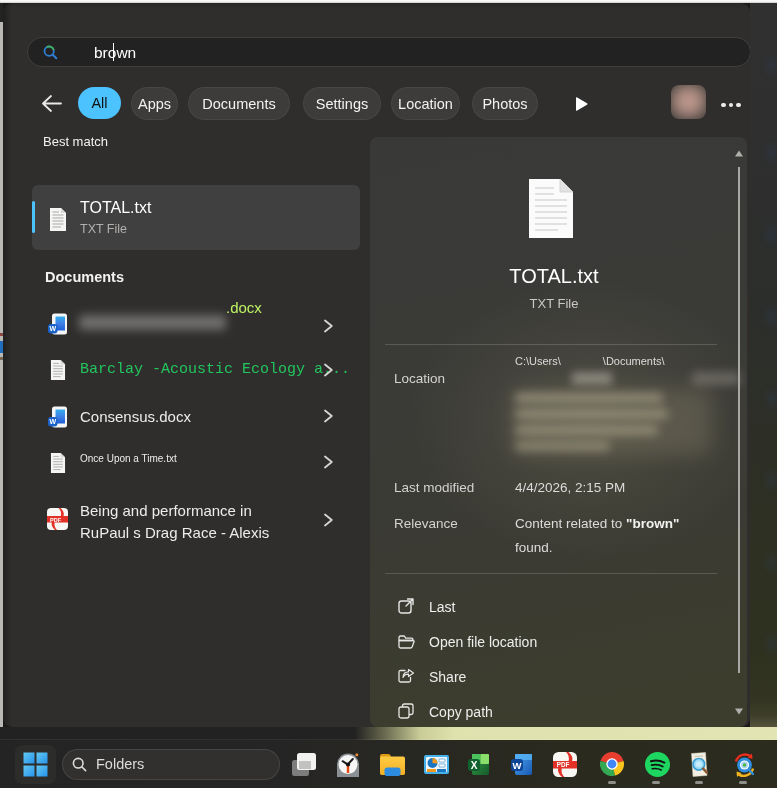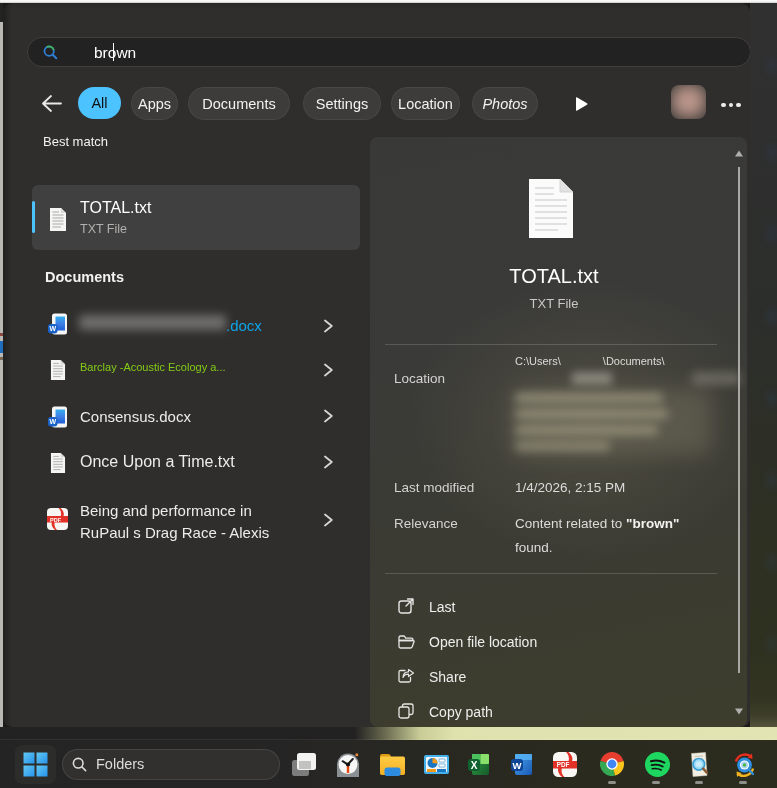--- a/index.html
+++ b/index.html
@@ -57,21 +57,21 @@
 
   <svg class="abs" style="left:36px;top:90px;" width="25" height="21" viewBox="0 0 25 21">
     <path d="M 22 10.5 L 4 10.5 M 4 10.5 L 12 3 M 4 10.5 L 12 18" stroke="#e8e8e8" stroke-width="1.8" fill="none" stroke-linecap="round" stroke-linejoin="round"></path>
   </svg>
   <div class="abs" style="left:75px;top:84px;width:43px;height:32px;border-radius:17px;background:#4cc2ff;
     color:#101010;font-size:14.5px;display:flex;align-items:center;justify-content:center;">All</div>
   <div class="abs tab" style="left:128px;top:84px;width:47px;">Apps</div>
   <div class="abs tab" style="left:185px;top:84px;width:102px;">Documents</div>
   <div class="abs tab" style="left:300px;top:84px;width:78px;">Settings</div>
   <div class="abs tab" style="left:388px;top:84px;width:69px;">Location</div>
-  <div class="abs tab" style="left:469px;top:84px;width:66px;font-style:italic;">Photos</div>
+  <div class="abs tab" style="left:469px;top:84px;width:66px;">Photos</div>
   <svg class="abs" style="left:571px;top:93px;" width="15" height="16" viewBox="0 0 15 16">
     <path d="M 2 2 Q 2 0.8 3.2 1.5 L 13 7.2 Q 14.2 8 13 8.8 L 3.2 14.5 Q 2 15.2 2 14 Z" fill="#ffffff"></path>
   </svg>
 
   <div class="abs" style="left:668px;top:82px;width:35px;height:34px;border-radius:8px;overflow:hidden;">
     <div class="abs" style="left:-5px;top:-5px;width:45px;height:44px;filter:blur(6px);
       background:radial-gradient(23px 22px at 50% 48%, #cda396 0%, #ab8a80 50%, #75655e 82%, #47413e 100%);"></div>
   </div>
   <div class="abs" style="left:718px;top:99.5px;width:4.5px;height:4.5px;border-radius:50%;background:#ececec;"></div>
   <div class="abs" style="left:725.5px;top:99.5px;width:4.5px;height:4.5px;border-radius:50%;background:#ececec;"></div>
@@ -86,45 +86,45 @@
       </svg>
   <div class="abs" style="left:77px;top:196px;font-size:16px;color:#ffffff;">TOTAL.txt</div>
   <div class="abs" style="left:77px;top:219px;font-size:12.5px;color:#b2b1af;">TXT File</div>
 
   <div class="abs" style="left:42px;top:266px;font-size:14.5px;font-weight:700;color:#f2f2f2;">Documents</div>
 
   <svg class="abs" style="left:45px;top:310px;" width="19" height="23" viewBox="0 0 19 23">
         <use href="#worddoc"></use>
       </svg>
   <div class="abs" style="left:76px;top:312px;width:147px;height:15px;border-radius:3px;background:#8d8c8a;filter:blur(5px);opacity:0.68;"></div>
-  <div class="abs" style="left:223px;top:314px;font-size:15px;color:#0ea5e9;">.docx</div>
+  <div class="abs" style="left:223px;top:296px;font-size:15px;color:#bef264;">.docx</div>
   <svg class="abs" style="left:320px;top:316px;" width="11" height="14" viewBox="0 0 11 14">
         <use href="#chev"></use>
       </svg>
 
   <svg class="abs" style="left:47px;top:356px;" width="16" height="22" viewBox="0 0 18 25">
         <use href="#txtpage"></use>
       </svg>
-  <div class="abs" style="left:77px;top:358px;font-size:11px;color:#84cc16;">Barclay -Acoustic Ecology a...</div>
+  <div class="abs" style="left:77px;top:358px;font-size:15px;color:#22c55e;font-family:Liberation Mono, monospace;">Barclay -Acoustic Ecology a...</div>
   <svg class="abs" style="left:320px;top:360px;" width="11" height="14" viewBox="0 0 11 14">
         <use href="#chev"></use>
       </svg>
 
   <svg class="abs" style="left:45px;top:403px;" width="19" height="23" viewBox="0 0 19 23">
         <use href="#worddoc"></use>
       </svg>
   <div class="abs" style="left:77px;top:405px;font-size:15px;color:#ececea;">Consensus.docx</div>
   <svg class="abs" style="left:320px;top:406px;" width="11" height="14" viewBox="0 0 11 14">
         <use href="#chev"></use>
       </svg>
 
   <svg class="abs" style="left:47px;top:449px;" width="16" height="22" viewBox="0 0 18 25">
         <use href="#txtpage"></use>
       </svg>
-  <div class="abs" style="left:77px;top:450px;font-size:16px;color:#ececea;">Once Upon a Time.txt</div>
+  <div class="abs" style="left:77px;top:450px;font-size:10px;color:#ececea;">Once Upon a Time.txt</div>
   <svg class="abs" style="left:320px;top:452px;" width="11" height="14" viewBox="0 0 11 14">
         <use href="#chev"></use>
       </svg>
 
   <svg class="abs" style="left:44px;top:505px;" width="22" height="23" viewBox="0 0 22 23">
         <use href="#pdficon"></use>
       </svg>
   <div class="abs" style="left:77px;top:497px;font-size:15px;color:#ececea;line-height:22px;">Being and performance in<br>RuPaul s Drag Race - Alexis</div>
   <svg class="abs" style="left:320px;top:510px;" width="11" height="14" viewBox="0 0 11 14">
         <use href="#chev"></use>
@@ -154,21 +154,21 @@
   <div class="abs" style="left:512px;top:352px;font-size:11px;color:#dddcda;">C:\Users\<span style="display:inline-block;width:42px;"></span>\Documents\</div>
   <div class="abs" style="left:569px;top:369px;width:40px;height:13px;background:#97948a;filter:blur(4px);opacity:0.8;"></div>
   <div class="abs" style="left:689px;top:369px;width:48px;height:13px;background:#8a877d;filter:blur(5px);opacity:0.55;"></div>
   <div class="abs" style="left:509px;top:386px;width:200px;height:66px;border-radius:8px;background:rgba(150,144,120,0.28);filter:blur(10px);"></div>
   <div class="abs" style="left:512px;top:390px;width:148px;height:10px;border-radius:4px;background:rgba(175,168,142,0.62);filter:blur(5px);"></div>
   <div class="abs" style="left:512px;top:406px;width:153px;height:10px;border-radius:4px;background:rgba(175,168,142,0.62);filter:blur(5px);"></div>
   <div class="abs" style="left:512px;top:422px;width:143px;height:10px;border-radius:4px;background:rgba(175,168,142,0.60);filter:blur(5px);"></div>
   <div class="abs" style="left:512px;top:438px;width:95px;height:10px;border-radius:4px;background:rgba(175,168,142,0.55);filter:blur(5px);"></div>
 
   <div class="abs" style="left:391px;top:477px;font-size:13.5px;color:#d4d3d1;">Last modified</div>
-  <div class="abs" style="left:512px;top:477px;font-size:13.5px;color:#dddcda;">1/4/2026, 2:15 PM</div>
+  <div class="abs" style="left:512px;top:477px;font-size:13.5px;color:#dddcda;">4/4/2026, 2:15 PM</div>
 
   <div class="abs" style="left:391px;top:513px;font-size:13.5px;color:#d4d3d1;">Relevance</div>
   <div class="abs" style="left:512px;top:509px;width:180px;font-size:13.5px;color:#dddcda;line-height:24px;">Content related to <b style="color:#f2f2f0;">"brown"</b> found.</div>
 
   <div class="abs" style="left:382px;top:570px;width:332px;height:1px;background:rgba(255,255,255,0.16);"></div>
 
   <svg class="abs" style="left:395px;top:595px;" width="16" height="16" viewBox="0 0 16 16">
         <use href="#ic-open"></use>
       </svg>
   <div class="abs" style="left:426px;top:596px;font-size:14px;color:#eeeeec;">Last</div>

